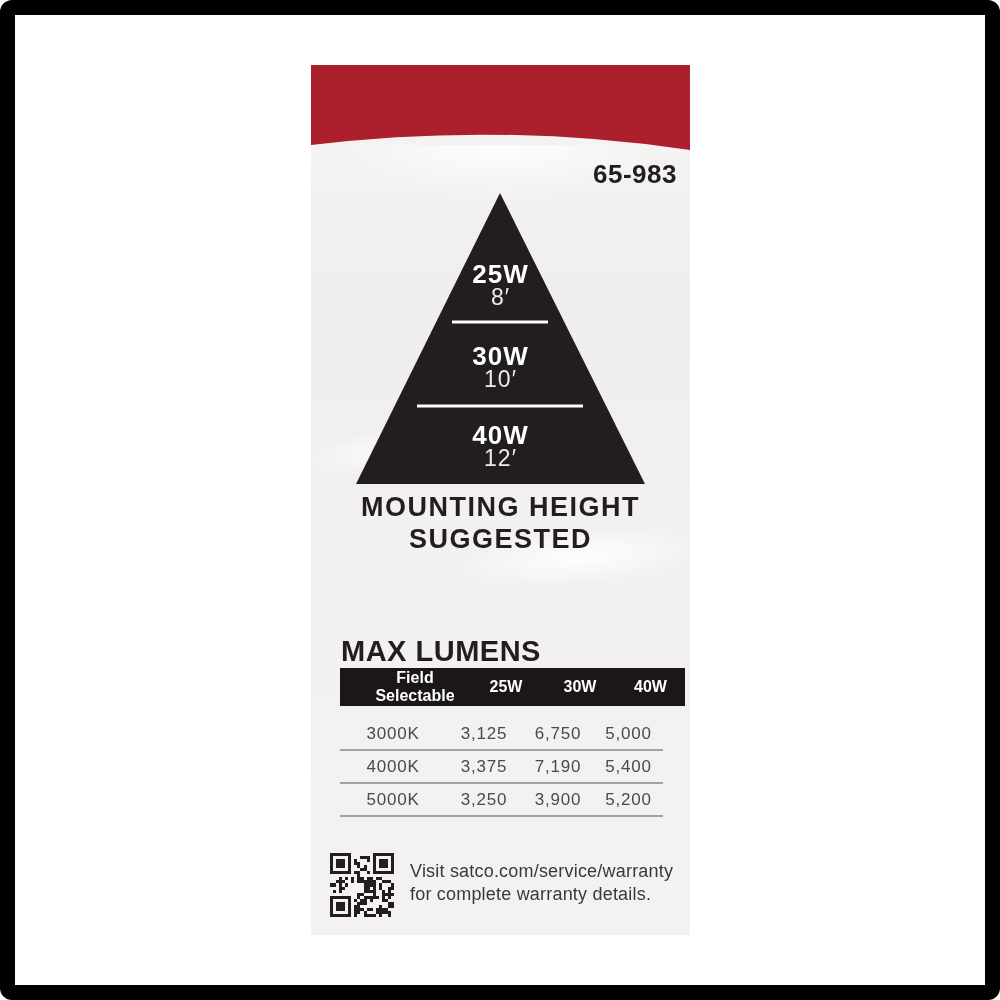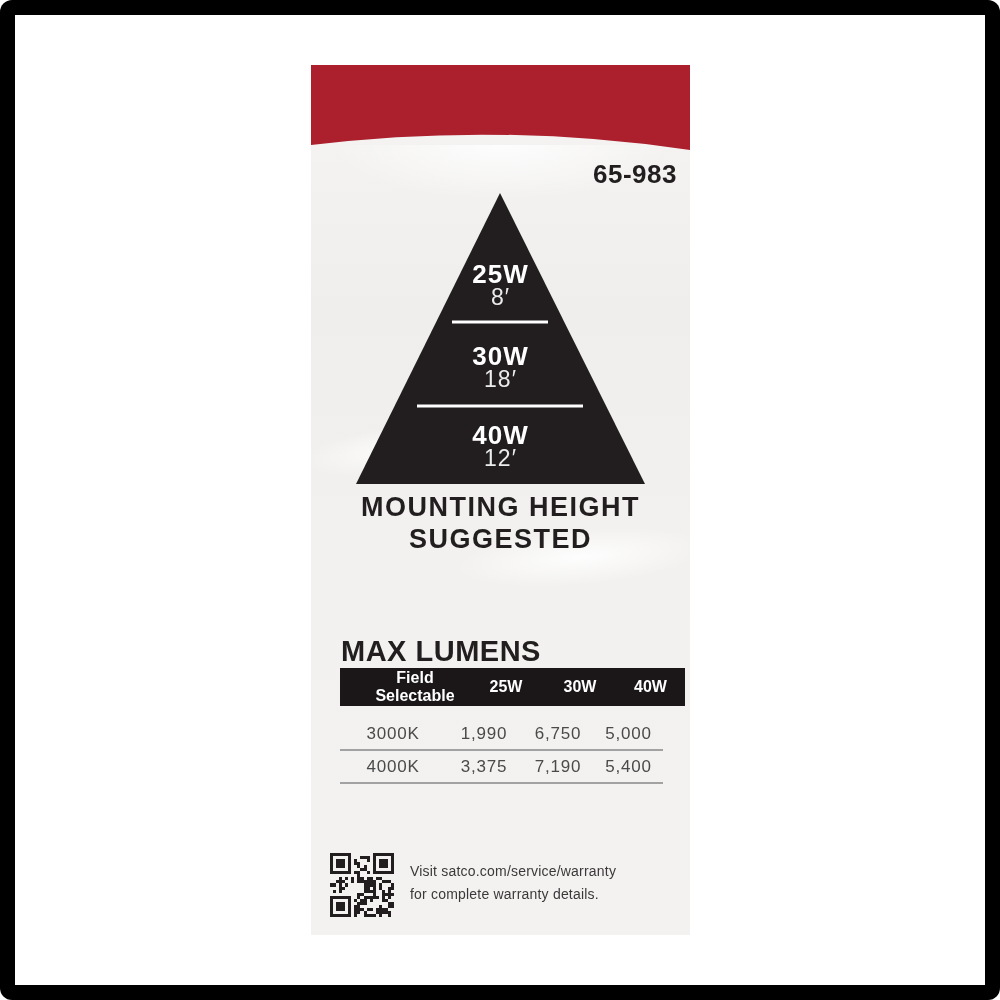--- a/index.html
+++ b/index.html
@@ -47,21 +47,21 @@
   .c1{width:106px;} .c2{width:76px;} .c3{width:72px;} .c4{width:69px;}
   .tbl-header .c1 span{display:inline-block;width:92px;}
 
   .tbl-rows{position:absolute;left:29px;top:641px;width:323px;z-index:5;margin-top:12px;}
   .tbl-row{display:flex;align-items:center;height:31px;border-bottom:2px solid #a2a2a2;}
   .tbl-row .c{display:flex;align-items:center;justify-content:center;text-align:center;
               color:#4a4a4a;font-size:17px;letter-spacing:.8px;}
 
   .footer{position:absolute;left:19px;top:788px;display:flex;align-items:flex-start;z-index:5;}
   .qr{width:64px;height:64px;display:block;}
-  .warranty{margin-left:16px;margin-top:7px;color:#3c3839;font-size:14px;line-height:23px;
+  .warranty{margin-left:16px;margin-top:7px;color:#3c3839;font-size:18px;line-height:23px;
             letter-spacing:.2px;}
 </style>
 </head>
 <body>
 
 <div class="stage">
 
   <div class="card">
 
     <div class="swoosh sw4"></div>
@@ -76,21 +76,21 @@
 
     <svg class="tri-svg" viewBox="0 0 379 870">
       <polygon points="189,128 45,419 334,419" fill="#221E1F"></polygon>
       <line x1="141" y1="257" x2="237" y2="257" stroke="#ffffff" stroke-width="3"></line>
       <line x1="106" y1="341" x2="272" y2="341" stroke="#ffffff" stroke-width="3"></line>
     </svg>
 
     <div class="tri-text tri-watt tw1">25W</div>
     <div class="tri-text tri-height th1">8′</div>
     <div class="tri-text tri-watt tw2">30W</div>
-    <div class="tri-text tri-height th2">18′</div>
+    <div class="tri-text tri-height th2">10′</div>
     <div class="tri-text tri-watt tw3">40W</div>
     <div class="tri-text tri-height th3">12′</div>
 
     <div class="caption">
       <div>MOUNTING HEIGHT</div>
       <div>SUGGESTED</div>
     </div>
 
     <div class="lumens-title">MAX LUMENS</div>
 
@@ -99,29 +99,35 @@
         <span>Field Selectable</span>
       </div>
       <div class="c c2">25W</div>
       <div class="c c3">30W</div>
       <div class="c c4">40W</div>
     </div>
 
     <div class="tbl-rows">
       <div class="tbl-row">
         <div class="c c1">3000K</div>
-        <div class="c c2">1,990</div>
+        <div class="c c2">3,125</div>
         <div class="c c3">6,750</div>
         <div class="c c4">5,000</div>
       </div>
       <div class="tbl-row">
         <div class="c c1">4000K</div>
         <div class="c c2">3,375</div>
         <div class="c c3">7,190</div>
         <div class="c c4">5,400</div>
+      </div>
+      <div class="tbl-row">
+        <div class="c c1">5000K</div>
+        <div class="c c2">3,250</div>
+        <div class="c c3">3,900</div>
+        <div class="c c4">5,200</div>
       </div>
     </div>
 
     <div class="footer">
       <svg class="qr" viewBox="0 0 21 21" shape-rendering="crispEdges" fill="#221e1f" id="qr-svg">
           <rect x="0" y="0" width="1" height="1"></rect>
           <rect x="1" y="0" width="1" height="1"></rect>
           <rect x="2" y="0" width="1" height="1"></rect>
           <rect x="3" y="0" width="1" height="1"></rect>
           <rect x="4" y="0" width="1" height="1"></rect>

